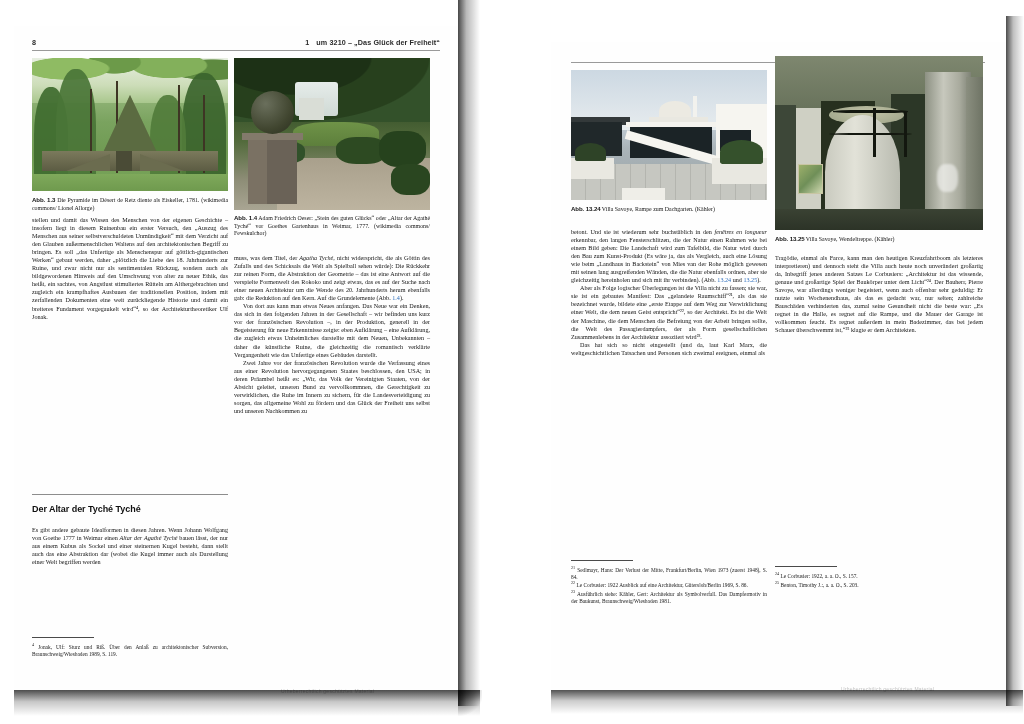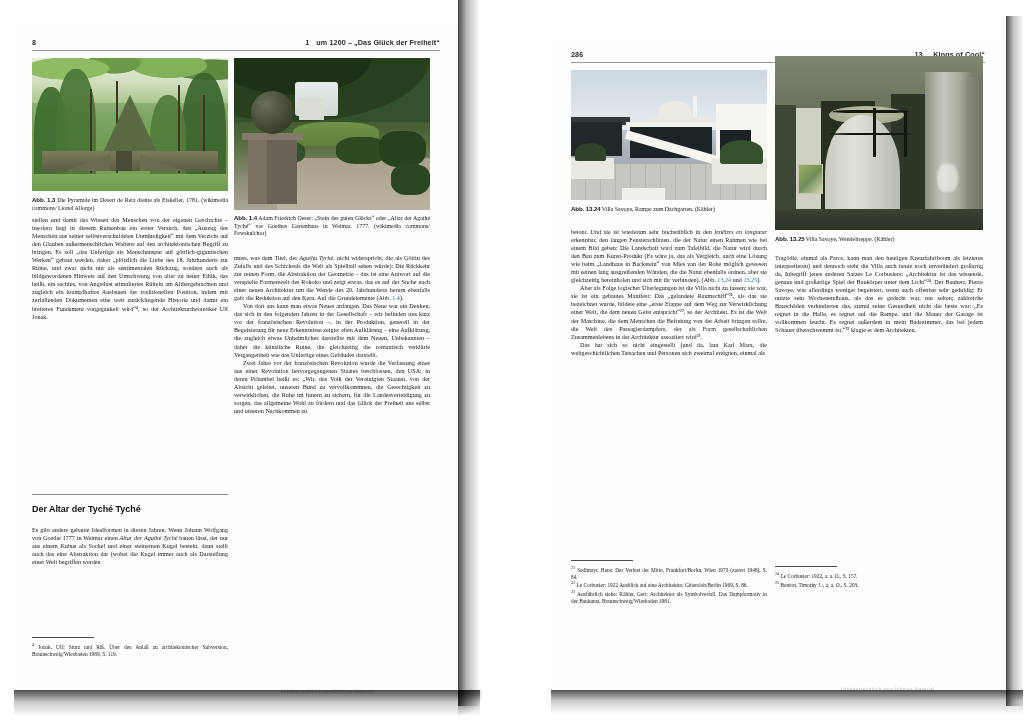--- a/index.html
+++ b/index.html
@@ -187,21 +187,21 @@
 </head>
 <body>
 
 <div class="stage">
 
   <div class="sheet sheet-left">
 
     <div class="runhead" style="left:18px;top:12px;width:408px;">
       <span class="folio">8</span>
       <span class="chap">
-        <span class="num">1</span><span>um 1200 – „Das Glück der Freiheit“</span>
+        <span class="num">1</span><span>um 3210 – „Das Glück der Freiheit“</span>
       </span>
     </div>
     <div class="rule" style="left:18px;top:24px;width:408px;"></div>
 
     <div class="figbox f13" style="left:18px;top:32px;width:196px;height:133px;">
       <div class="sky"></div>
       <div class="canopy"></div>
       <div class="tree" style="left:2px;width:34px;height:104px;"></div>
       <div class="tree" style="left:24px;width:40px;height:122px;background:#4a7537;"></div>
       <div class="tree" style="left:150px;width:44px;height:118px;background:#3b642c;"></div>
@@ -269,26 +269,20 @@
       <p>muss, was dem Titel, der <i>Agatha Tyché</i>, nicht widerspricht, die als Göttin des Zufalls und des Schicksals die Welt als Spielball sehen würde): Die Rückkehr zur reinen Form, die Abstraktion der Geometrie – das ist eine Antwort auf die verspielte Formenwelt des Rokoko und zeigt etwas, das es auf der Suche nach einer neuen Architektur um die Wende des 20. Jahrhunderts herum ebenfalls gab: die Reduktion auf den Kern. Auf die Grundelemente (Abb. <span class="xref">1.4</span>).</p>
       <p class="ind">Von dort aus kann man etwas Neues anfangen. Das Neue war ein Denken, das sich in den folgenden Jahren in der Gesellschaft – wir befinden uns kurz vor der französischen Revolution –, in der Produktion, generell in der Begeisterung für neue Erkenntnisse zeigte: eben Aufklärung – eine Aufklärung, die zugleich etwas Unheimliches darstellte mit dem Neuen, Unbekannten – daher die künstliche Ruine, die gleichzeitig die romantisch verklärte Vergangenheit wie das Unfertige eines Gebäudes darstellt.</p>
       <p class="ind">Zwei Jahre vor der französischen Revolution wurde die Verfassung eines aus einer Revolution hervorgegangenen Staates beschlossen, den USA; in deren Präambel heißt es: „Wir, das Volk der Vereinigten Staaten, von der Absicht geleitet, unseren Bund zu vervollkommnen, die Gerechtigkeit zu verwirklichen, die Ruhe im Innern zu sichern, für die Landesverteidigung zu sorgen, das allgemeine Wohl zu fördern und das Glück der Freiheit uns selbst und unseren Nachkommen zu</p>
     </div>
 
     <div class="watermark" style="left:267px;top:662px;">Urheberrechtlich geschütztes Material</div>
   </div>
 
   <div class="sheet sheet-right">
 
-    <div class="runhead" style="left:20px;top:8px;width:414px;">
-      <span class="folio">286</span>
-      <span class="chap">
-        <span class="num">13</span><span>„Kings of Cool“</span>
-      </span>
-    </div>
     <div class="rule" style="left:20px;top:20px;width:414px;"></div>
 
     <div class="figbox f1324" style="left:20px;top:28px;width:196px;height:130px;">
       <div class="sky"></div>
       <div class="roof" style="left:0;top:36%;width:30%;height:6%;"></div>
       <div class="roof" style="left:0;top:40%;width:26%;height:26%;background:#20282a;"></div>
       <div class="curvewall" style="left:45%;top:24%;width:16%;height:16%;"></div>
       <div class="stack" style="left:62%;top:20%;width:2.5%;height:22%;"></div>
       <div class="stack" style="left:40%;top:36%;width:30%;height:4%;background:#e9e8e1;"></div>
       <div class="slab" style="left:28%;top:40%;width:48%;height:4%;"></div>

